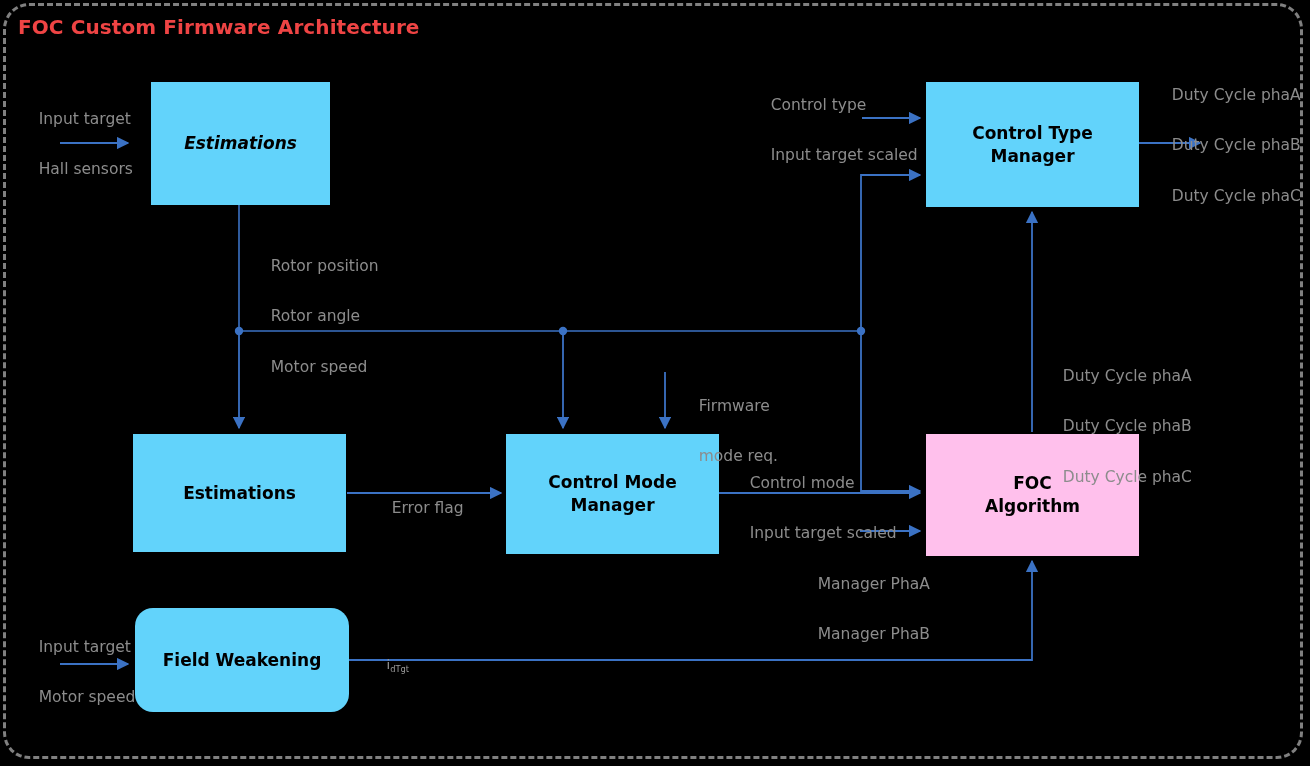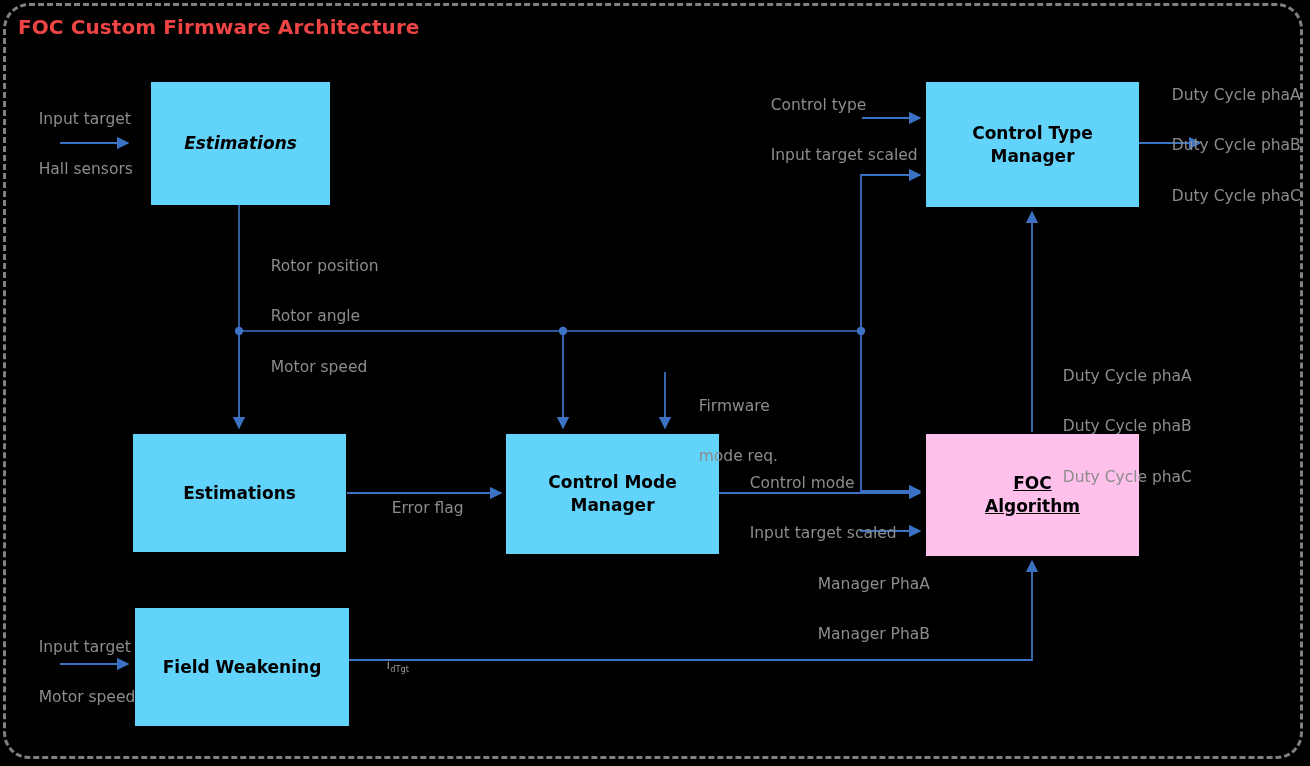--- a/index.html
+++ b/index.html
@@ -151,28 +151,28 @@
     <span>Estimations</span>
   </div>
 
   <div class="node cyan" style="left:506px; top:434px; width:213px; height:120px;">
     <span>
       <span>Control Mode</span><br>
       <span>Manager</span>
     </span>
   </div>
 
-  <div class="node pink" style="left:926px; top:434px; width:213px; height:122px;text-decoration:underline;">
+  <div class="node pink" style="left:926px; top:434px; width:213px; height:122px;">
     <span>
       <span>FOC</span><br>
       <span>Algorithm</span>
     </span>
   </div>
 
-  <div class="node cyan" style="left:135px; top:608px; width:214px; height:118px;">
+  <div class="node cyan" style="left:135px; top:608px; width:214px; height:104px;border-radius:18px;">
     <span>Field Weakening</span>
   </div>
 
   <div class="lbl" style="left:19px; top:82px;">
     <span>Input target</span><br>
     <span>Hall sensors</span>
   </div>
 
   <div class="lbl" style="left:751px; top:68px;">
     <span>Control type</span><br>

